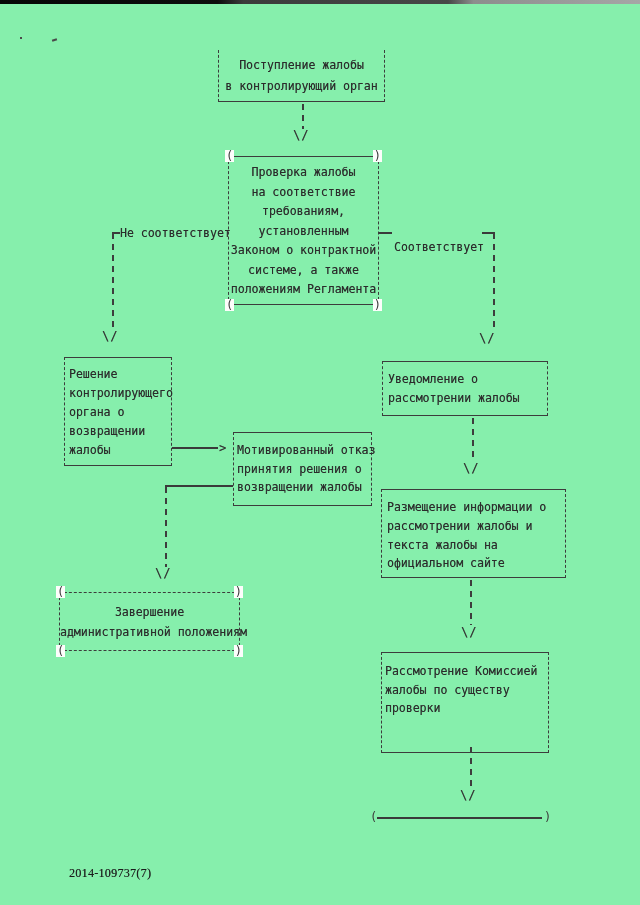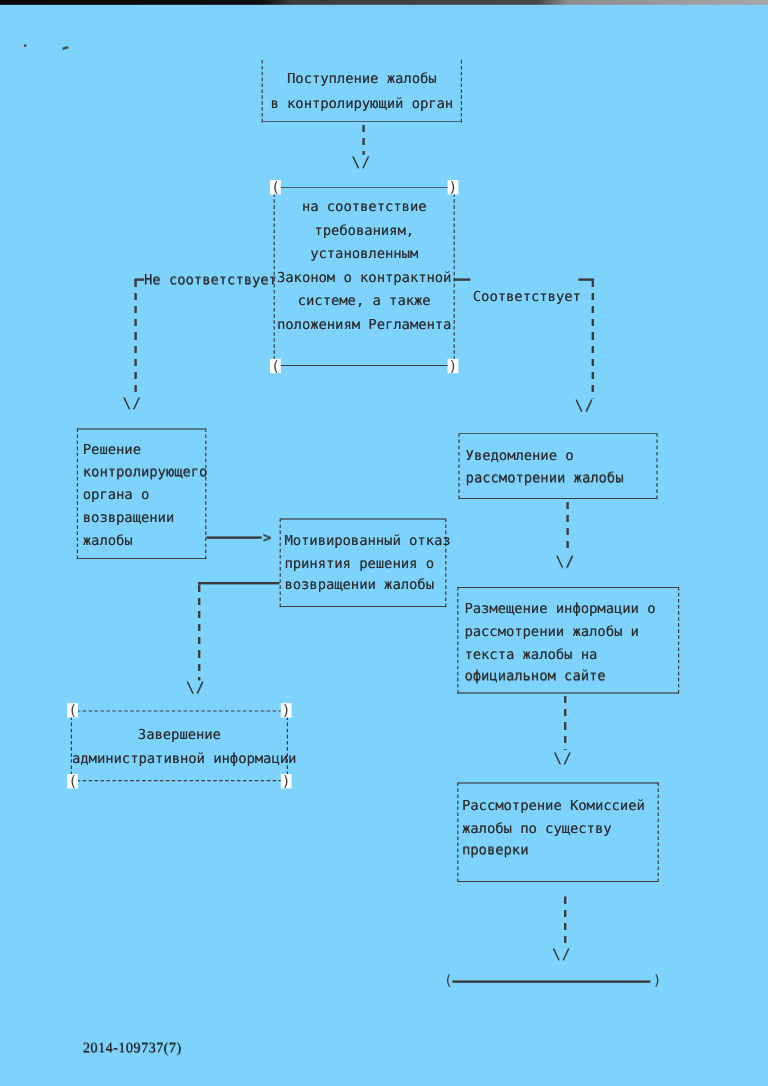--- a/index.html
+++ b/index.html
@@ -1,17 +1,17 @@
 <!DOCTYPE html>
 <html><head>
 <meta charset="utf-8">
 <style>
   html,body{margin:0;padding:0;background:#e8e8e8;}
   .page{
-    position:relative;width:640px;height:905px;background:#7dd3fc;
+    position:relative;width:640px;height:905px;background:#86efac;
     font-family:"DejaVu Sans Mono","Liberation Mono",monospace;
     font-size:11.5px;color:#2b2b2b;overflow:hidden;
     text-shadow:0.2px 0.2px 0.4px rgba(45,45,45,0.55);
   }
   .scan-bar{position:absolute;top:0;left:0;width:640px;height:4px;
     background:linear-gradient(to right,#060606 0%,#0d0d0d 34%,#3b3b3b 38%,#474747 70%,#8d8d8d 74%,#a6a6a6 100%);}
   .speck{position:absolute;background:#4a4a4a;}
   .s1{left:20px;top:37px;width:2px;height:2px;}
   .s2{left:52px;top:39px;width:5px;height:2px;transform:rotate(-18deg);}
 
@@ -26,21 +26,21 @@
   #box-return{left:64px;top:357px;width:108px;height:109px;
     padding:7px 0 0 4px;line-height:19px;}
   #box-refusal{left:233px;top:432px;width:139px;height:74px;
     padding:8px 0 0 3px;line-height:18.5px;}
   #box-completion{left:59px;top:592px;width:181px;height:59px;border-style:dashed;
     text-align:center;padding-top:10px;line-height:19.5px;}
   #box-notification{left:382px;top:361px;width:166px;height:55px;
     padding:8px 0 0 5px;line-height:19px;}
   #box-placement{left:381px;top:489px;width:185px;height:89px;
     padding:8px 0 0 5px;line-height:18.8px;}
-  #box-commission{left:381px;top:652px;width:168px;height:83px;
+  #box-commission{left:381px;top:652px;width:168px;height:101px;
     padding:9px 0 0 3px;line-height:18.5px;}
 
   .cap{position:absolute;font-size:12px;line-height:12px;color:#3c3c3c;
     background:#fdfdfc;padding:0 1px;text-shadow:none;}
   .cap.tl{top:-7px;left:-4px;}
   .cap.tr{top:-7px;right:-4px;}
   .cap.bl{bottom:-7px;left:-4px;}
   .cap.br{bottom:-7px;right:-4px;}
 
   .vline{position:absolute;width:2px;
@@ -67,20 +67,21 @@
   </div>
 
   <div class="vline" style="left:302px;top:104px;height:25px;"></div>
   <div class="arrow" style="left:293px;top:128px;">\/</div>
 
   <div class="box" id="box-check">
     <span class="cap tl">(</span>
     <span class="cap tr">)</span>
     <span class="cap bl">(</span>
     <span class="cap br">)</span>
+    <div class="ln">Проверка жалобы</div>
     <div class="ln">на соответствие</div>
     <div class="ln">требованиям,</div>
     <div class="ln">установленным</div>
     <div class="ln">Законом о контрактной</div>
     <div class="ln">системе, а также</div>
     <div class="ln">положениям Регламента</div>
   </div>
 
   <div class="hline" style="left:112px;top:232px;width:8px;"></div>
   <div class="flow-label" style="left:120px;top:226px;">Не соответствует</div>
@@ -113,21 +114,21 @@
   <div class="hline" style="left:165px;top:485px;width:68px;"></div>
   <div class="vline" style="left:165px;top:487px;height:80px;"></div>
   <div class="arrow" style="left:155px;top:566px;">\/</div>
 
   <div class="box" id="box-completion">
     <span class="cap tl">(</span>
     <span class="cap tr">)</span>
     <span class="cap bl">(</span>
     <span class="cap br">)</span>
     <div class="ln">Завершение</div>
-    <div class="ln">административной информации</div>
+    <div class="ln">административной положениям</div>
   </div>
 
   <div class="box" id="box-notification">
     <div class="ln">Уведомление о</div>
     <div class="ln">рассмотрении жалобы</div>
   </div>
 
   <div class="vline" style="left:472px;top:418px;height:43px;"></div>
   <div class="arrow" style="left:463px;top:461px;">\/</div>
 

